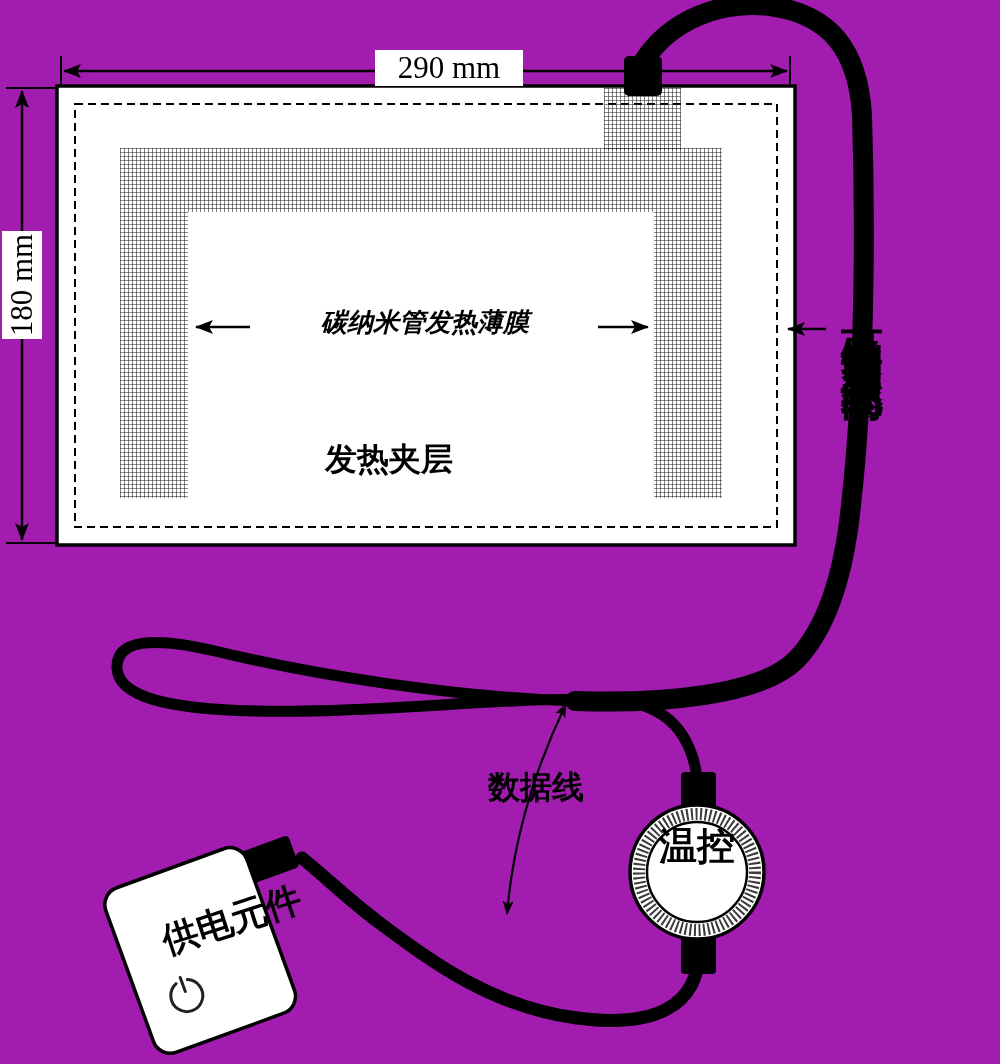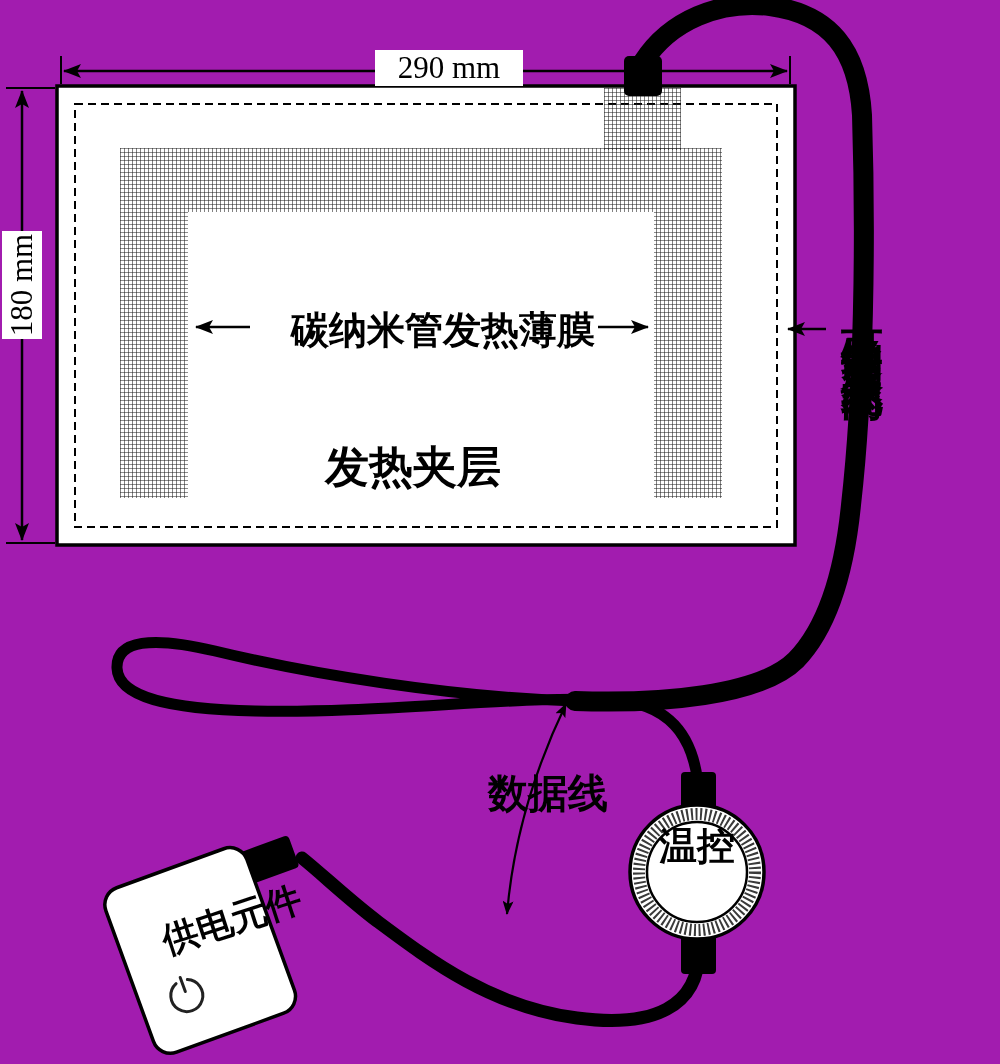--- a/index.html
+++ b/index.html
@@ -11,28 +11,28 @@
   .cn{font-weight:700;}
   .dim{
     font-family:"Liberation Serif","DejaVu Serif",serif;
     font-size:31px;background:#fff;text-align:center;
   }
   .dim-w{left:375px;top:50px;width:140px;padding:0 4px;}
   .dim-h{
     left:-32px;top:265px;width:108px;height:40px;line-height:40px;
     transform:rotate(-90deg);transform-origin:center;
   }
-  .film-label{left:255px;top:305px;width:340px;font-size:38px;text-align:right;}
-  .interlayer-label{left:325px;top:438px;font-size:44px;}
+  .film-label{left:255px;top:305px;width:340px;font-size:26px;text-align:center;font-style:italic;}
+  .interlayer-label{left:325px;top:438px;font-size:32px;}
   .sew-note{
     left:832px;top:94px;width:58px;height:460px;
     writing-mode:vertical-rl;text-orientation:upright;
     font-size:42px;letter-spacing:6px;text-align:center;
   }
-  .data-cable-label{left:488px;top:766px;font-size:40px;}
+  .data-cable-label{left:488px;top:766px;font-size:32px;}
   .temp-label{
     left:637px;top:828px;width:120px;font-size:38px;line-height:37px;
     text-align:center;
   }
   .power-label{
     left:140px;top:896px;width:184px;font-size:36px;text-align:center;
     transform:rotate(-18deg);transform-origin:center;
   }
   svg{position:absolute;left:0;top:0;}
 </style>

